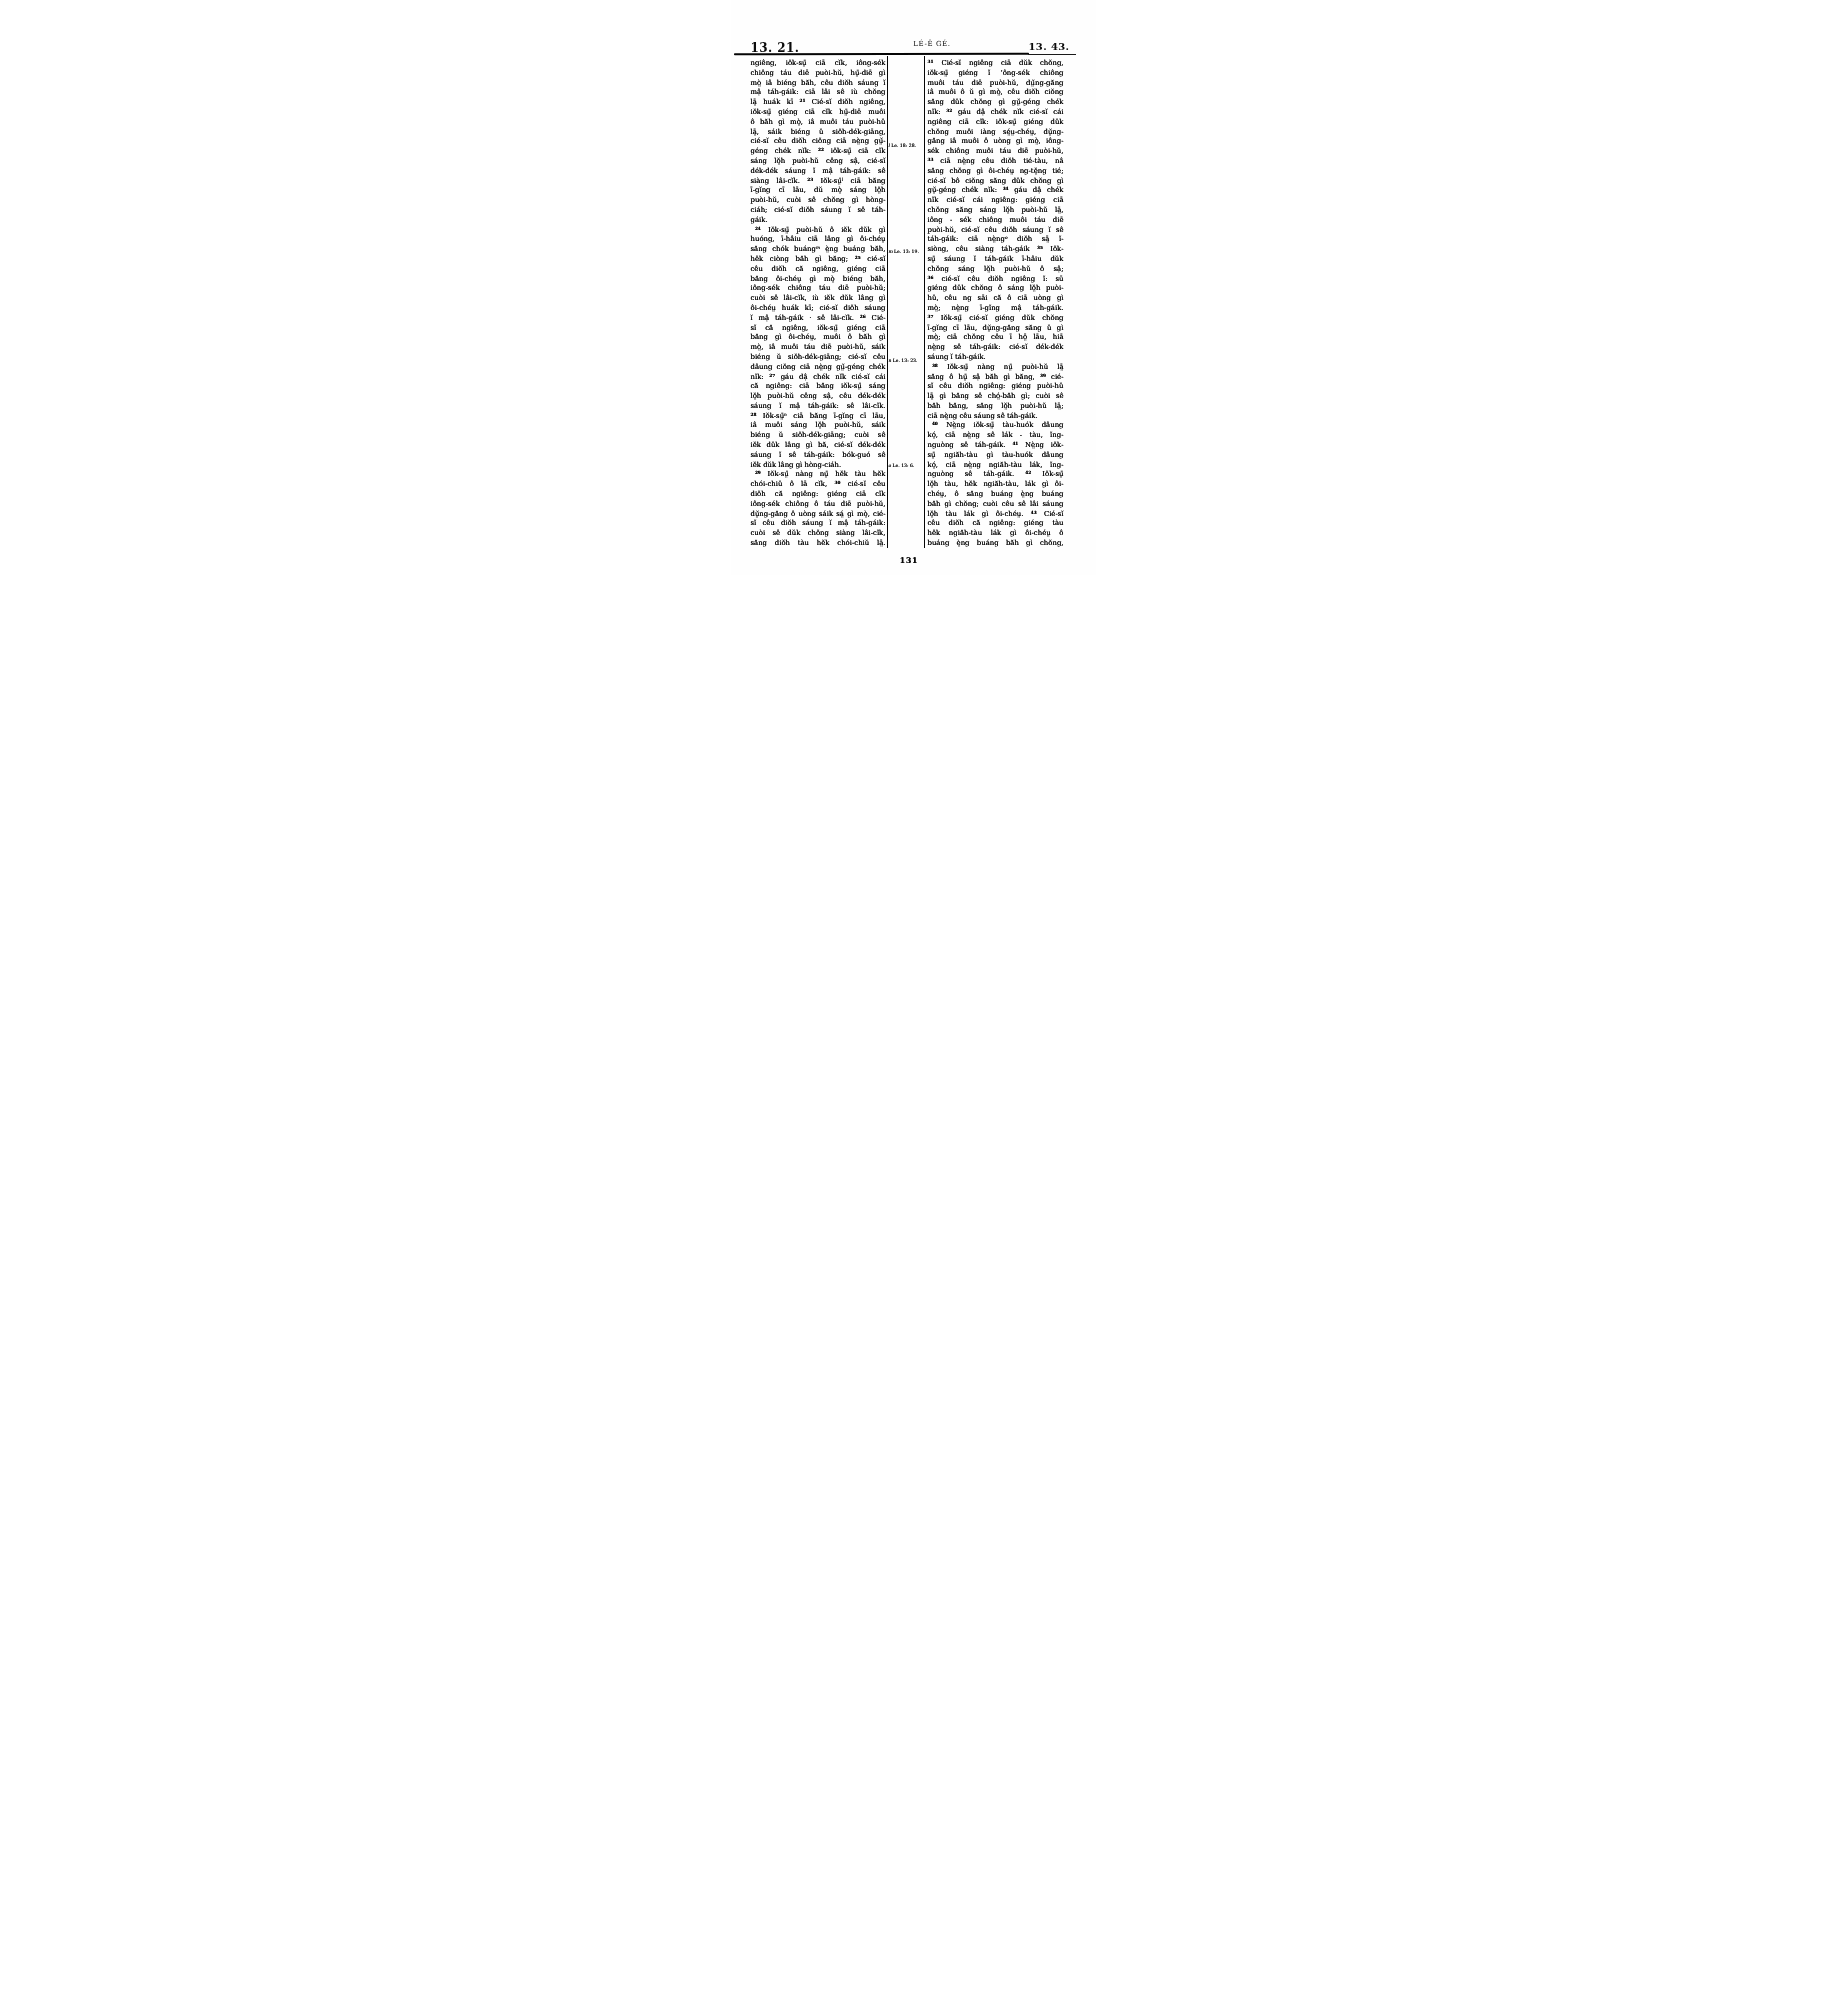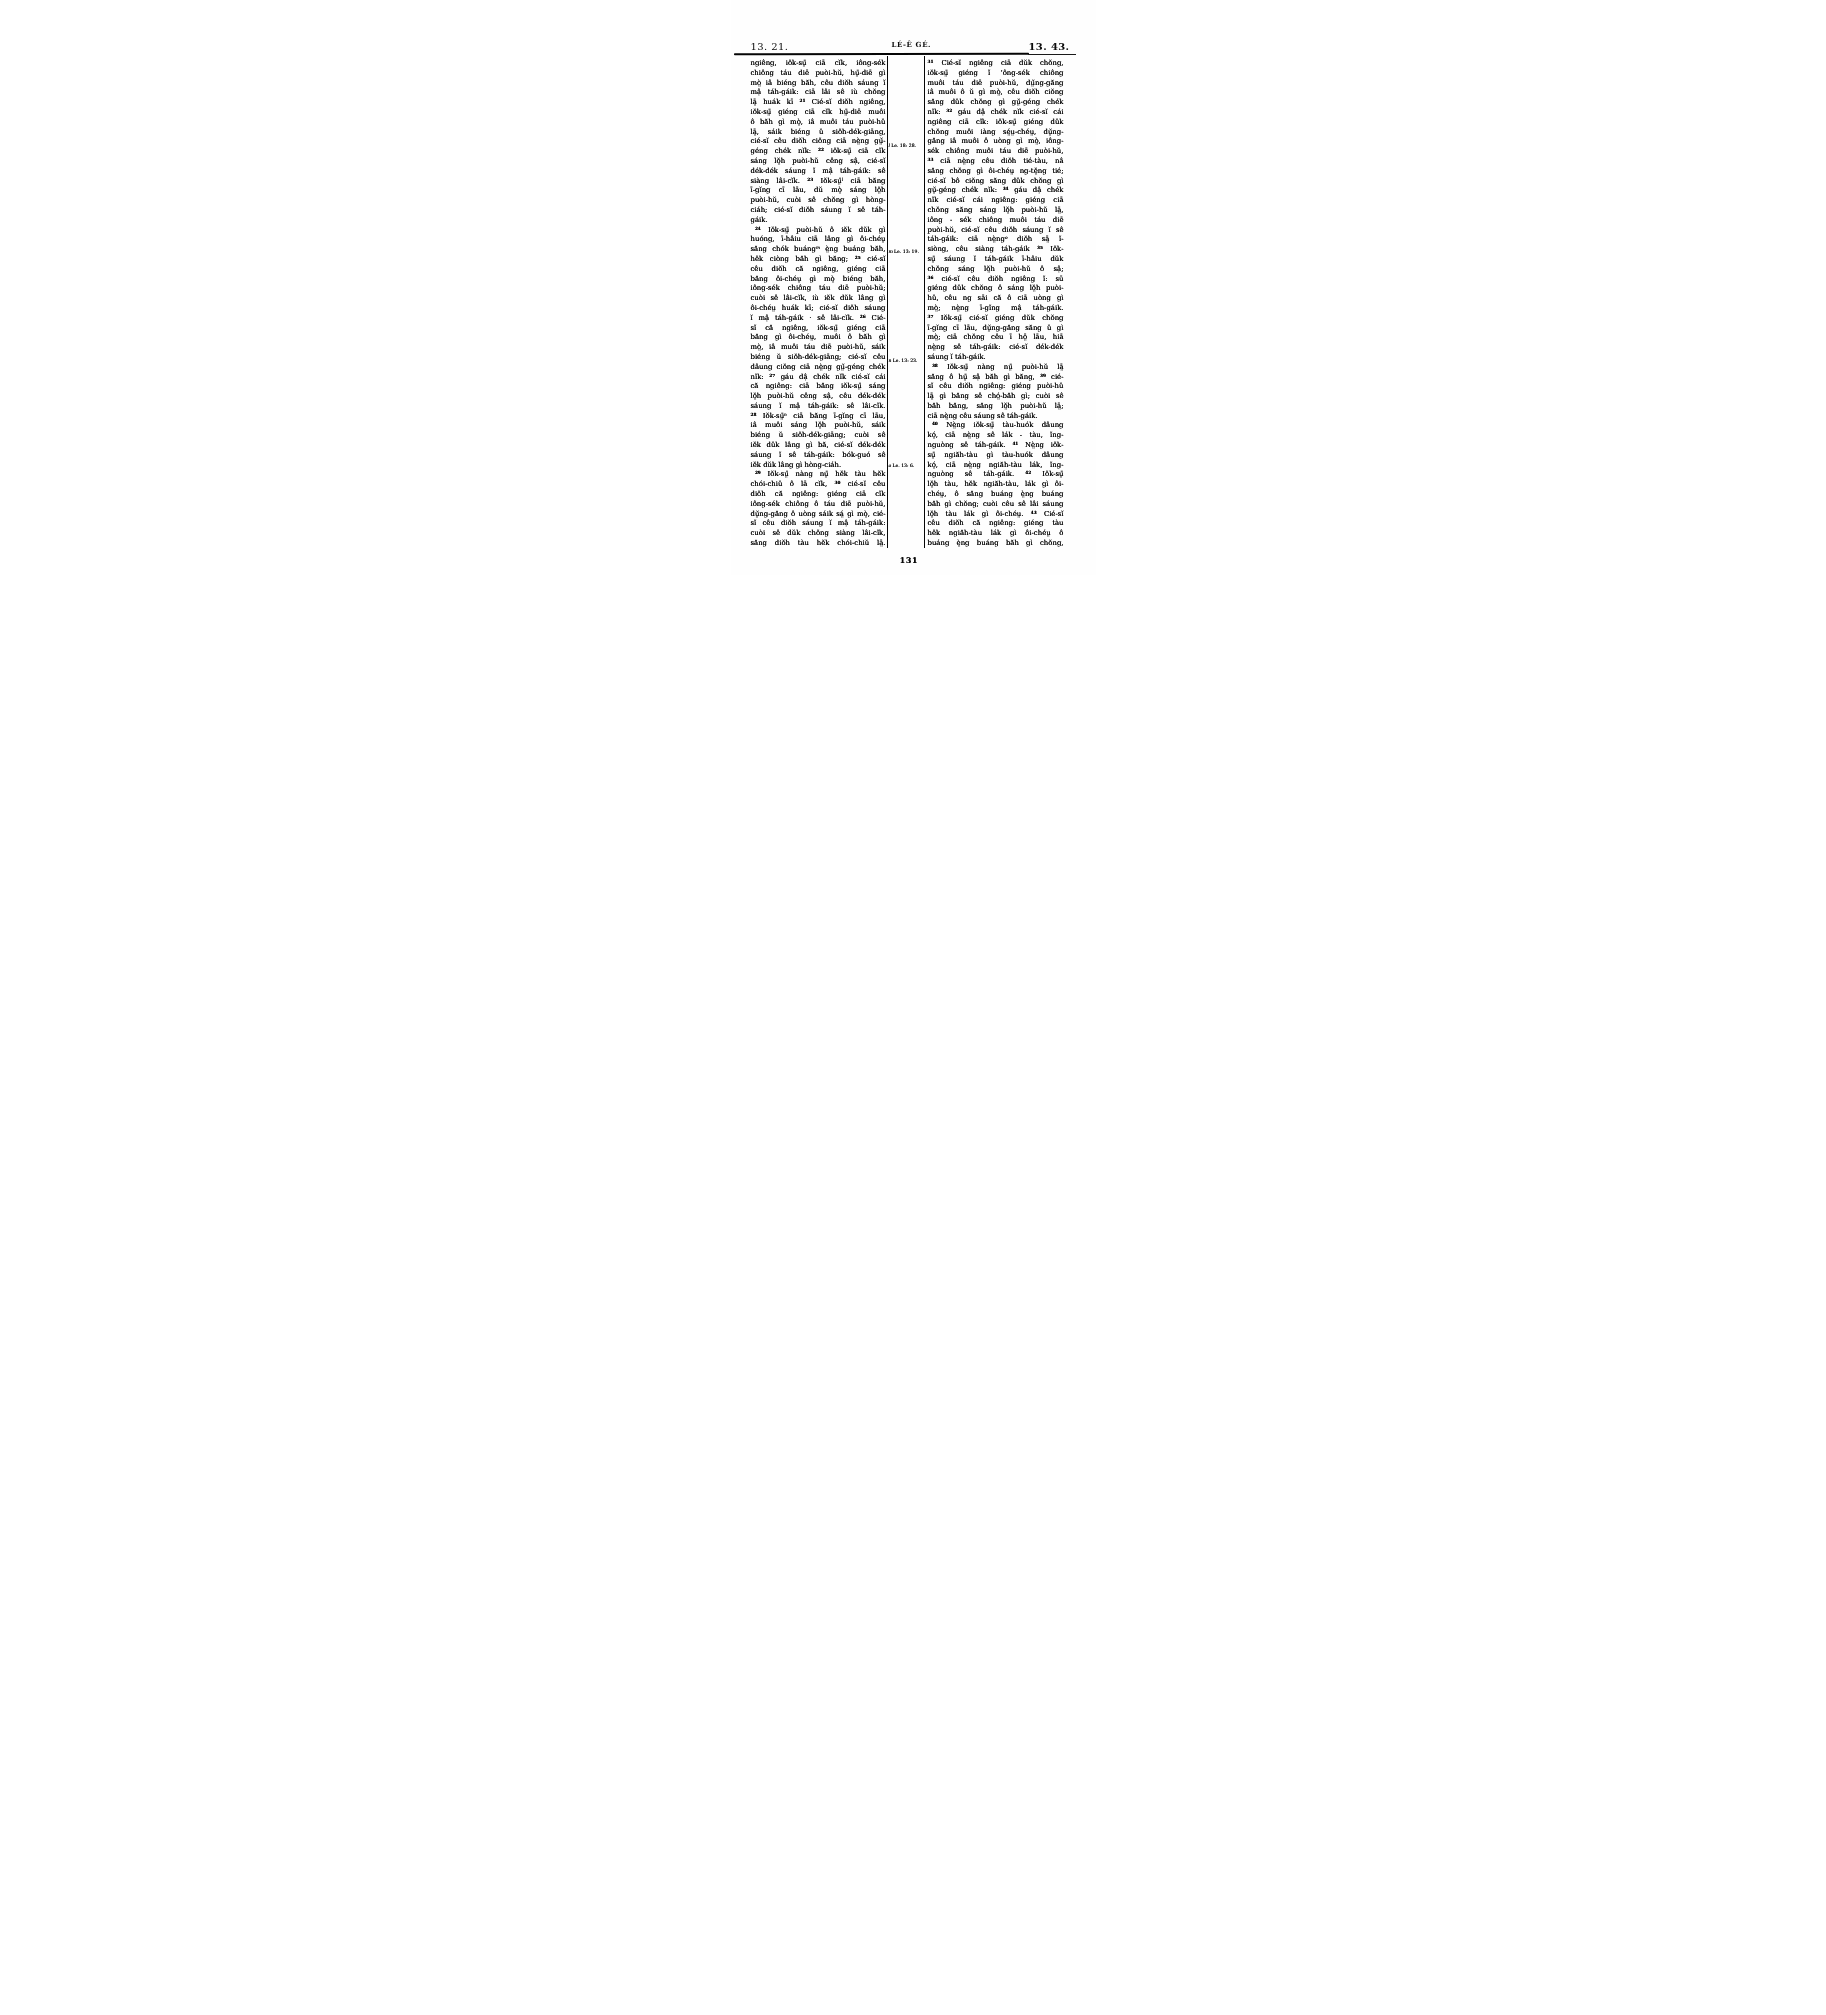--- a/index.html
+++ b/index.html
@@ -6,22 +6,22 @@
   .page{
     position:relative;
     width:365px;height:575px;
     margin:0 auto;
     background:#fefefe;
     color:#0b0b0b;
     font-family:"DejaVu Serif","Liberation Serif",serif;
     overflow:hidden;
   }
   
-  .hdr-left{position:absolute;top:41px;left:20px;font-size:10px;font-weight:normal;letter-spacing:0.4px;text-align:center;}
-  .hdr-center{position:absolute;top:40px;left:161px;width:81px;font-size:7px;font-weight:bold;letter-spacing:0.6px;}
+  .hdr-left{position:absolute;top:41px;left:20px;font-size:12px;font-weight:bold;letter-spacing:0.4px;text-align:center;}
+  .hdr-center{position:absolute;top:40px;left:161px;width:81px;text-align:center;font-size:7px;font-weight:normal;letter-spacing:0.6px;}
   .hdr-right{position:absolute;top:41px;right:26px;font-size:10px;font-weight:bold;letter-spacing:0.4px;}
   
   .hrule-thick{position:absolute;top:53px;left:3.2px;width:295px;height:2px;background:#050505;border-radius:0.8px;transform:rotate(-0.08deg);}
   .hrule-thin{position:absolute;top:54px;left:297px;width:48px;height:1px;background:#1a1a1a;}
   .vrule{position:absolute;top:56px;height:492px;width:1px;background:#060606;}
   .vrule.left{left:156px;}
   .vrule.right{left:193px;}
   
   .column{position:absolute;top:59px;}
   .column.left{left:20px;width:135px;}

